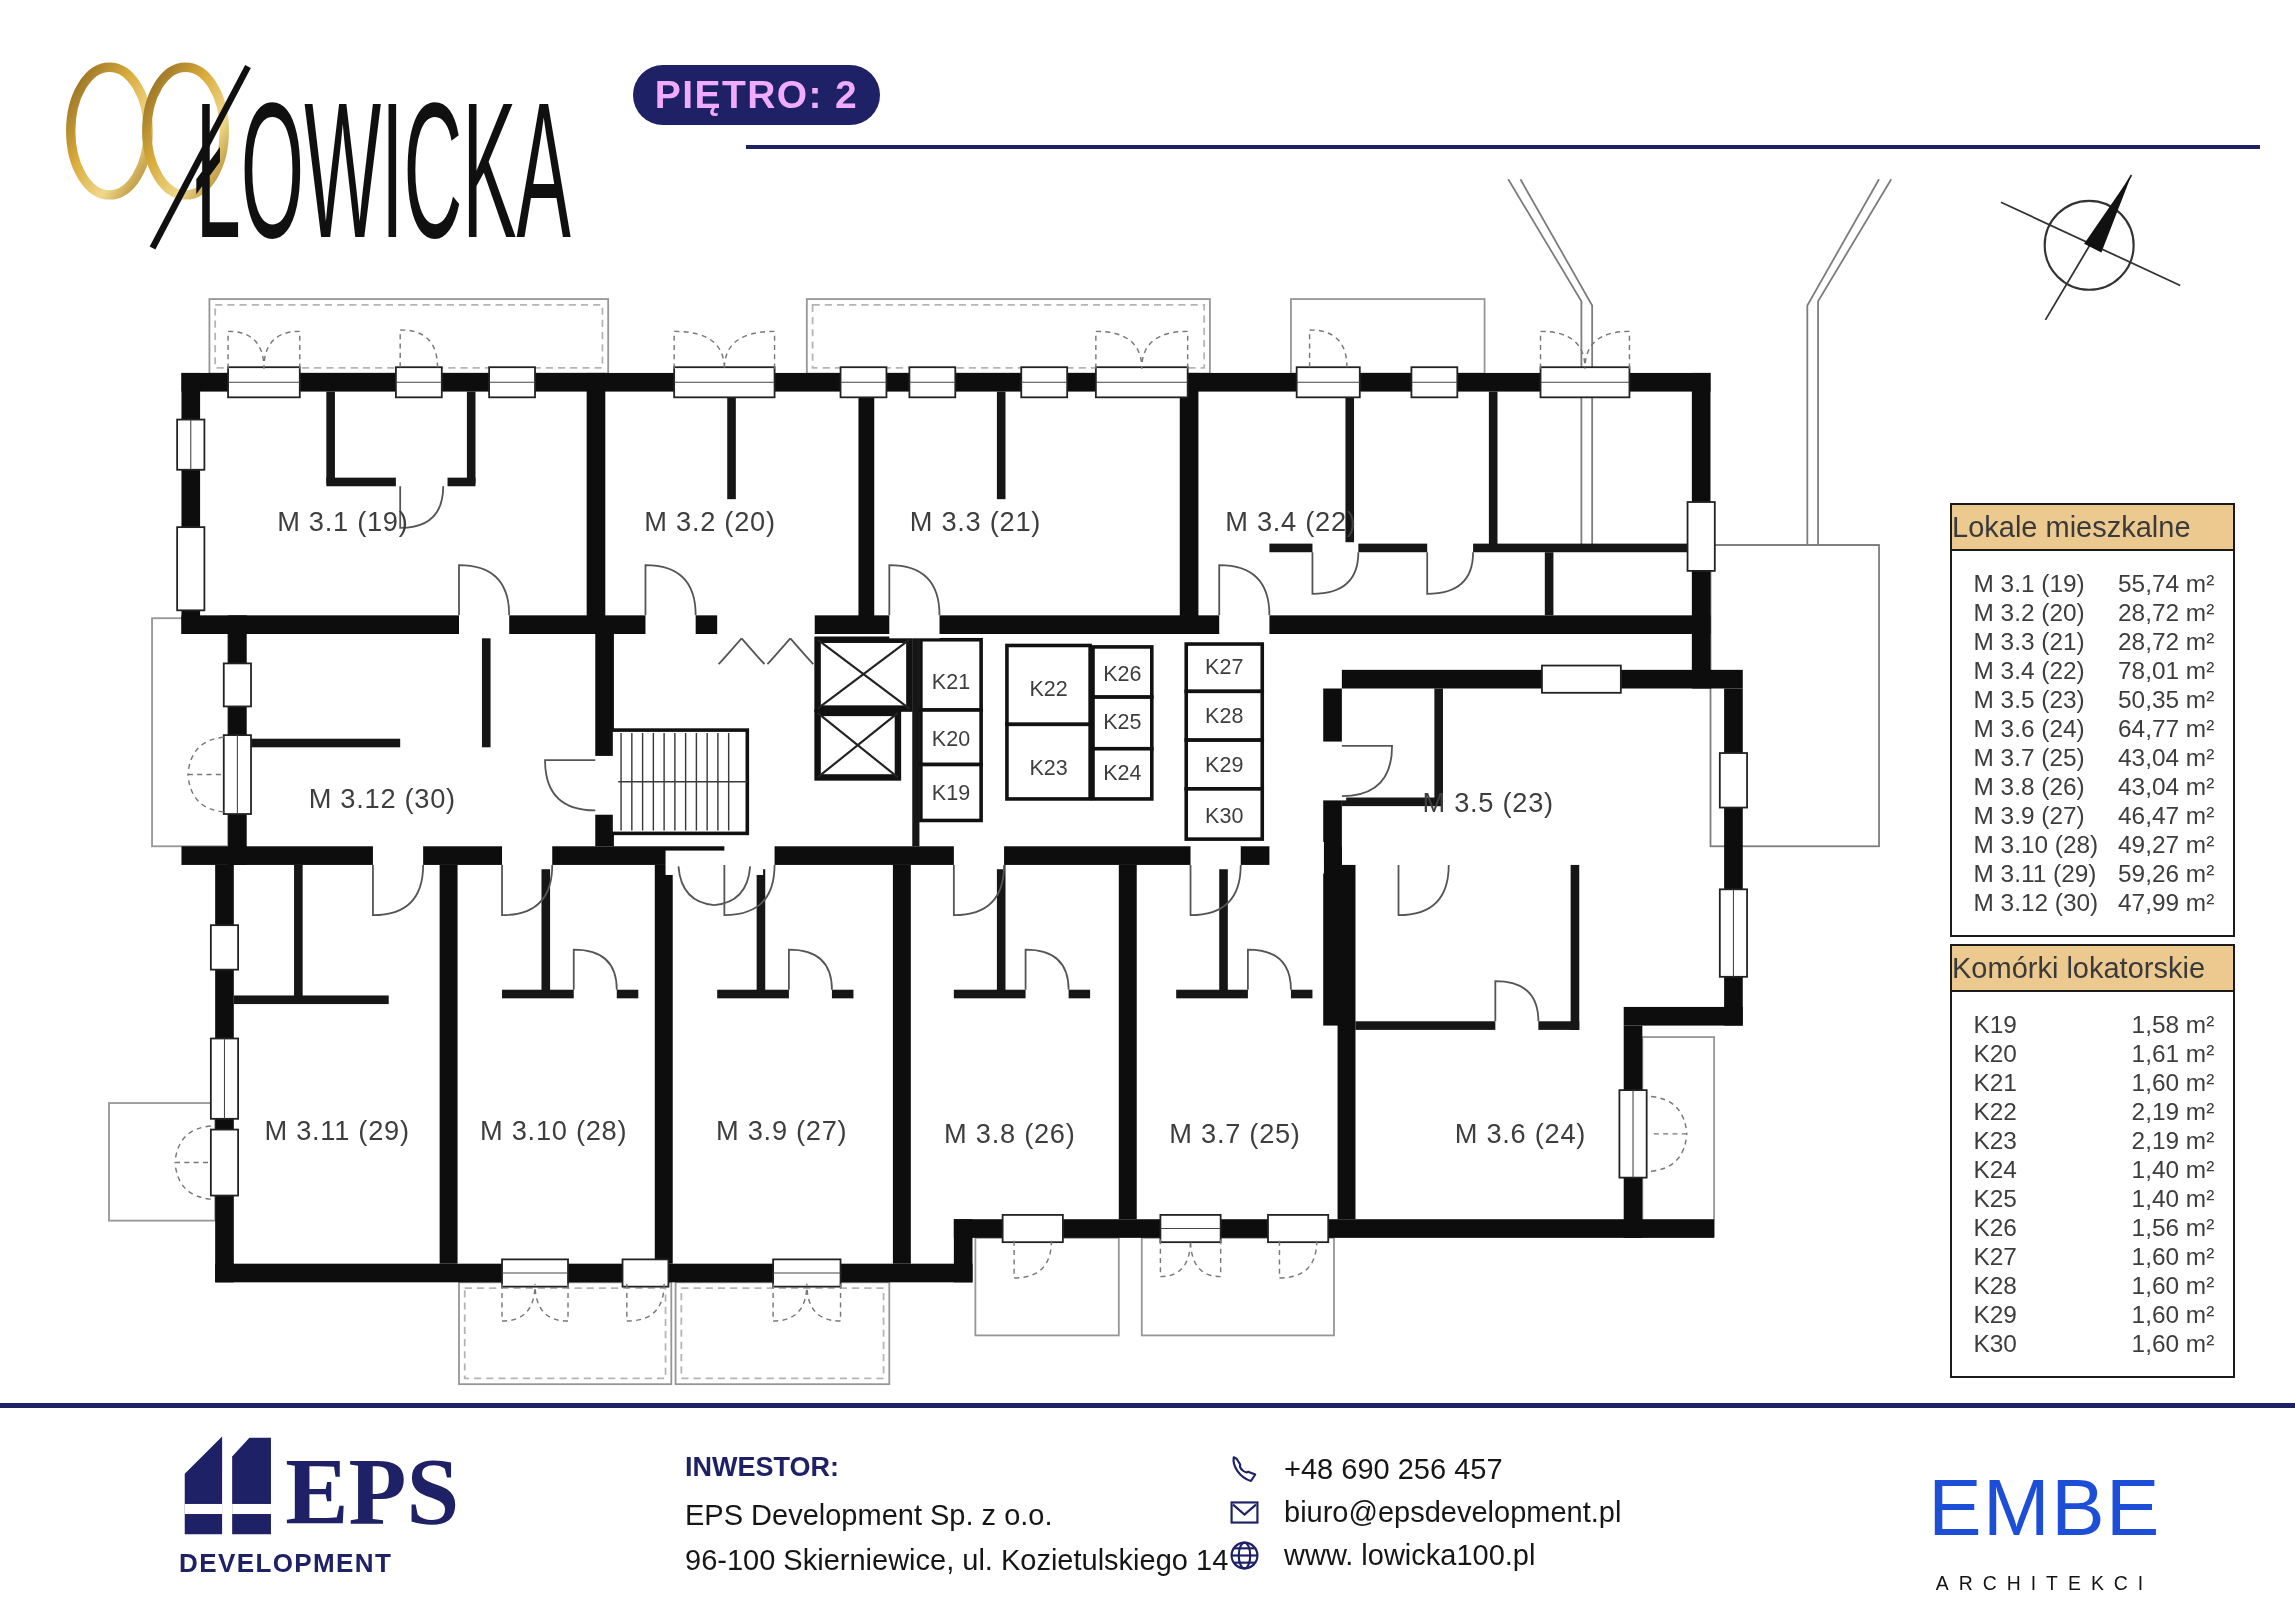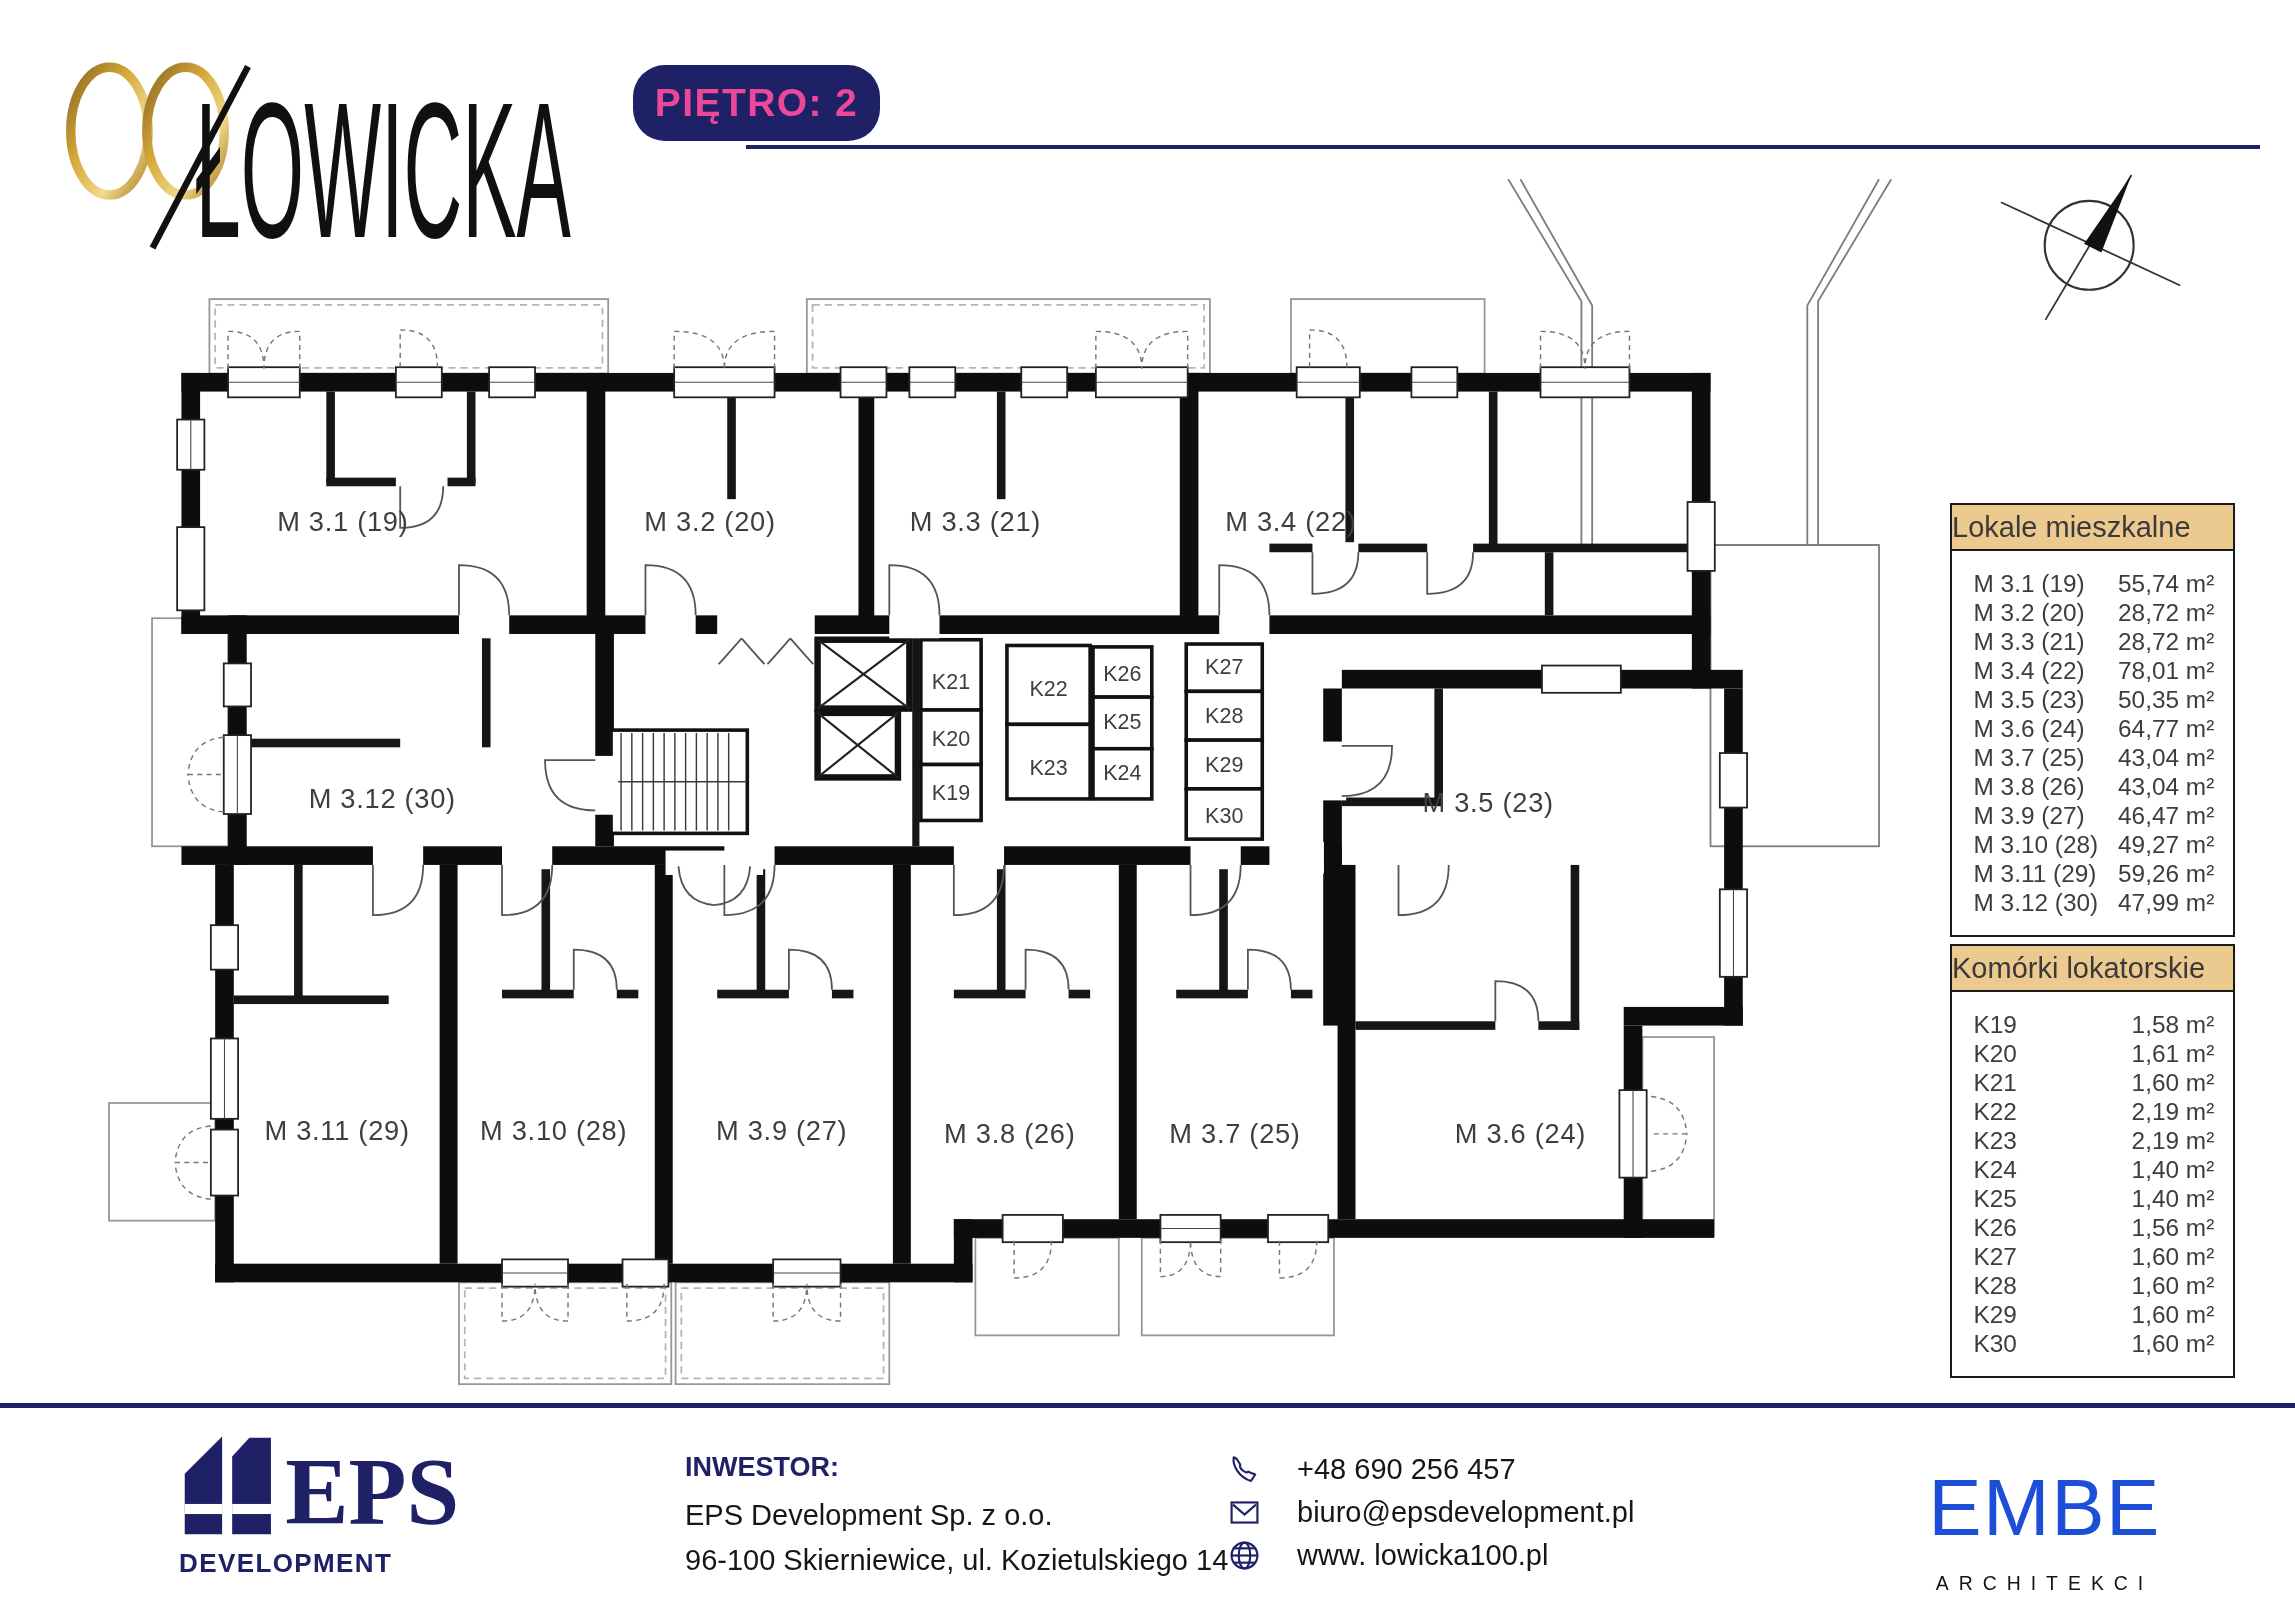--- a/index.html
+++ b/index.html
@@ -1,39 +1,39 @@
 <!DOCTYPE html>
 <html style="font-size:11.5px"><head>
 <meta charset="utf-8">
 <style>
   html,body{margin:0;padding:0;background:#ffffff;}
   .page{position:relative;width:2295px;height:1623px;background:#ffffff;overflow:hidden;
         font-family:"Liberation Sans",sans-serif;}
   .abs{position:absolute;}
 
   
-  .floor-badge{left:633px;top:65px;width:247px;height:76px;border-radius:32px;
-    background:var(--navy);color:#ec4899;display:flex;align-items:center;justify-content:center;
+  .floor-badge{left:633px;top:65px;width:247px;height:60px;border-radius:32px;
+    background:var(--navy);color:#f0abfc;display:flex;align-items:center;justify-content:center;
     font-size:39px;font-weight:700;letter-spacing:1.4px;}
   .header-rule{left:746px;top:145px;width:1514px;height:4.3px;background:var(--navy);}
 
   
   .panel{left:1950px;width:285px;border:2.2px solid #1a1a1a;background:#fff;box-sizing:border-box;}
   .panel-header{height:44px;background:#ecca8f;border-bottom:2.2px solid #1a1a1a;
     display:flex;align-items:center;font-size:29px;color:#3a3a3a;}
   .panel-body{padding:18.7px 18.7px 17px 21.5px;}
   .lrow{display:flex;justify-content:space-between;align-items:baseline;height:29px;
     font-size:24.4px;color:#3d3d3d;}
   .lrow .val{text-align:right;}
 
   
   .footer-rule{left:0;top:1403px;width:2295px;height:5px;background:var(--navy);}
   .inv-label{font-size:27px;font-weight:700;color:var(--navy);}
   .inv-line{font-size:29px;color:#161616;}
-  .contact-row{display:flex;align-items:flex-start;gap:36px;height:33px;}
+  .contact-row{display:flex;align-items:flex-start;gap:23px;height:33px;}
   .contact-text{font-size:29px;color:#161616;}
   .embe-name{font-size:80px;font-weight:400;letter-spacing:1.4px;color:#1d4ed8;line-height:1;}
   .embe-sub{font-size:19.4px;letter-spacing:10px;color:#141414;margin-top:24px;}
   .eps-dev{font-size:26px;font-weight:700;letter-spacing:1.4px;color:var(--navy);}
 
   svg text.ap{font-family:"Liberation Sans",sans-serif;font-size:38px;fill:#3e3e3e;
     text-anchor:middle;letter-spacing:1px;}
   svg text.kp{font-family:"Liberation Sans",sans-serif;font-size:30px;fill:#3e3e3e;text-anchor:middle;}
   :root{--navy:#1e2166;}
 </style>

